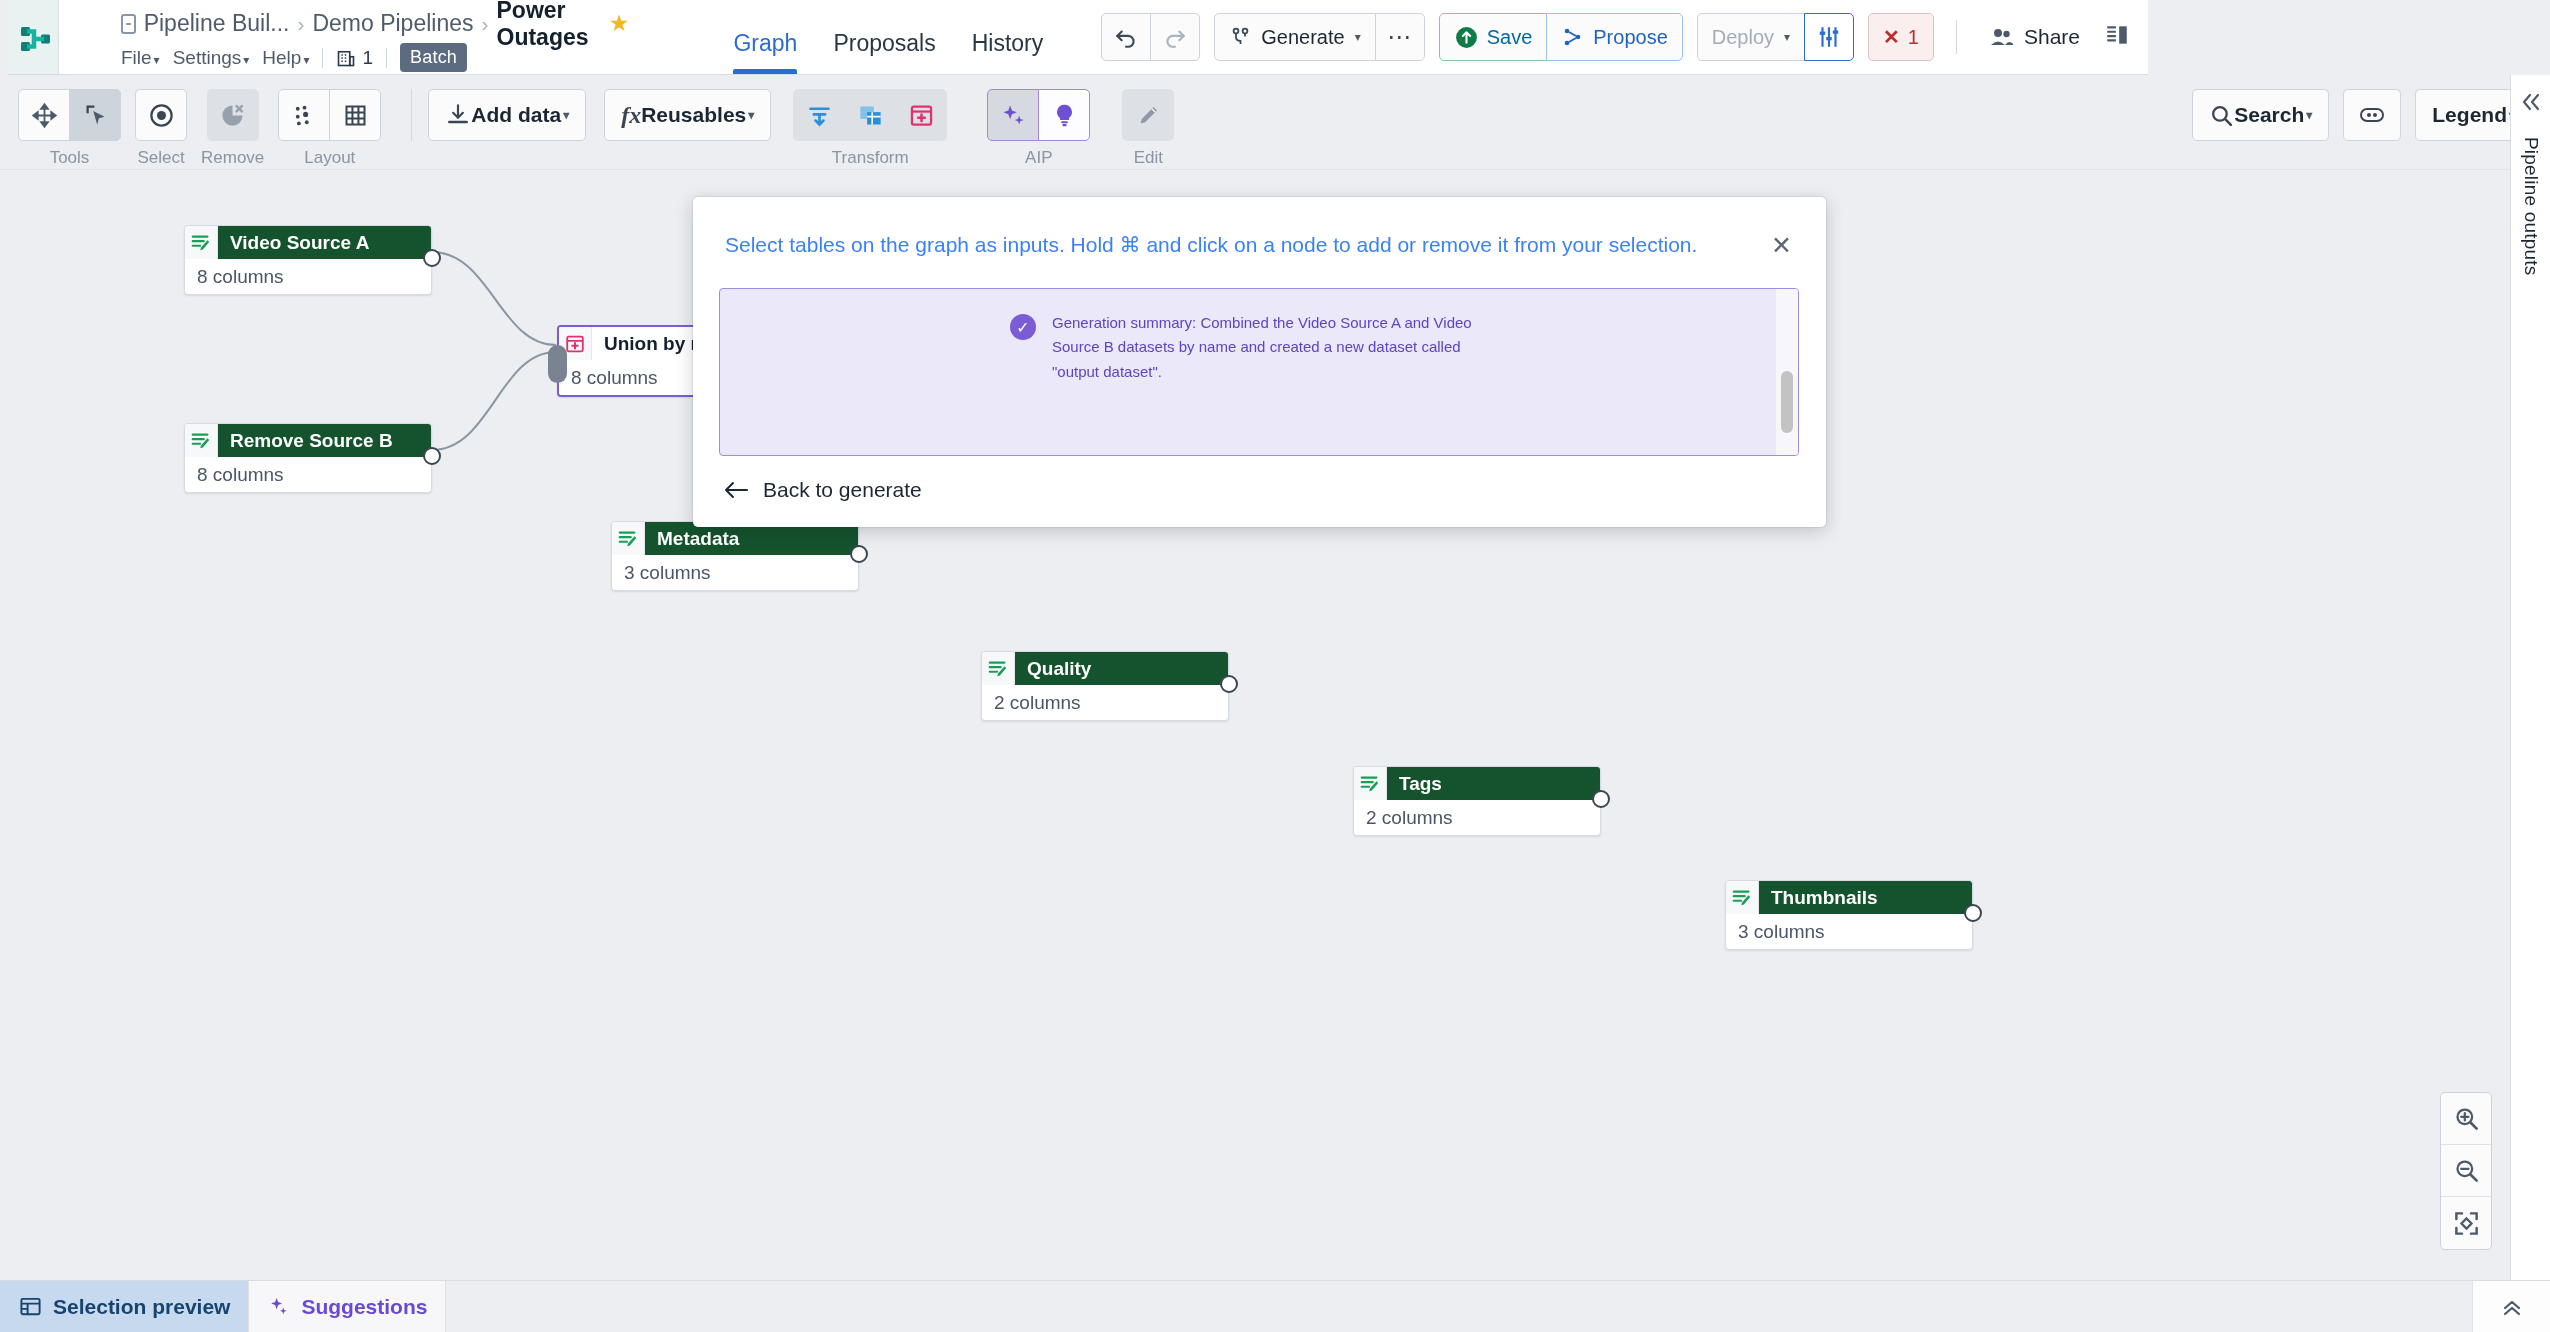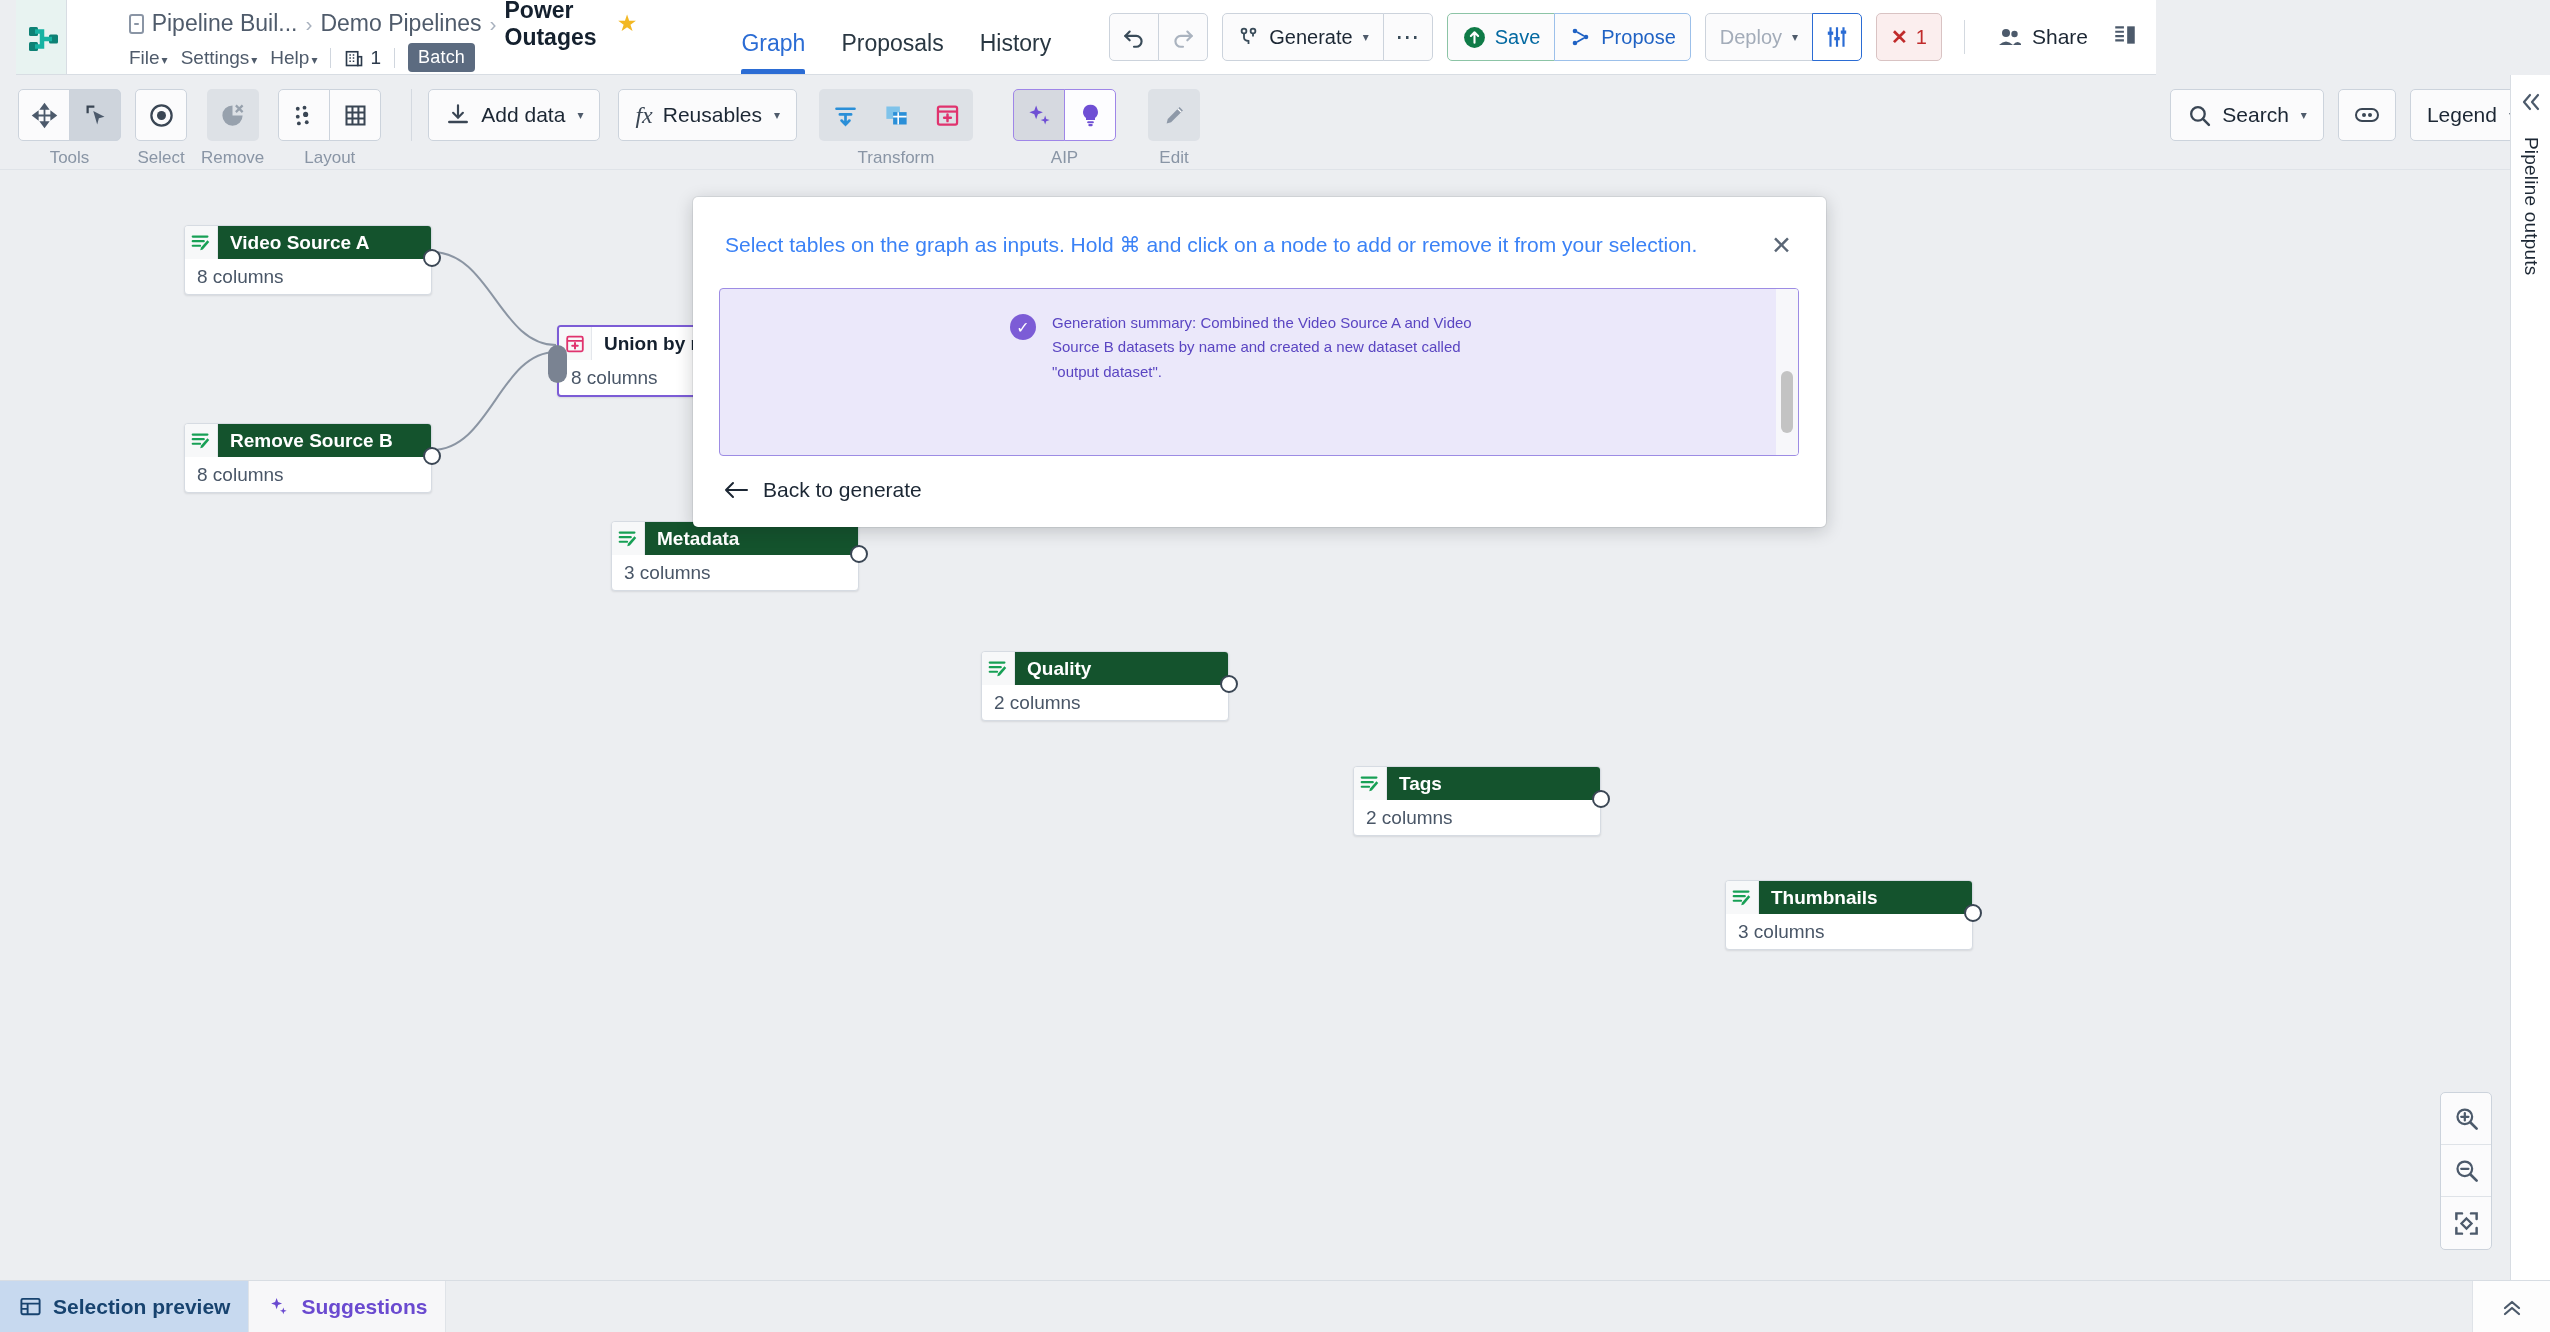--- a/index.html
+++ b/index.html
@@ -6,21 +6,21 @@
   html, body {
     width: 2550px; height: 1332px;
     font-family: "Liberation Sans", sans-serif;
     background: #eceef1;
     overflow: hidden;
   }
   .app { position: relative; width: 2550px; height: 1332px; background:#eceef1; }
 
   
   .header {
-    position:absolute; top:0; left:16px; width:2140px; height:75px;
+    position:absolute; top:0; left:8px; width:2140px; height:75px;
     background:#ffffff; border-bottom:1px solid #d8dde3;
     display:flex; align-items:stretch;gap:44px;
   }
   .logo-cell {
     width:76px; height:74px; background:#e8f3f1;
     border-right:1px solid #d8dde3;
     display:flex; align-items:center; justify-content:center;
   }
   .hdr-left { padding:6px 0 0 18px; display:flex; flex-direction:column; justify-content:center; }
   .breadcrumb { display:flex; align-items:center; gap:8px; height:34px; }
@@ -84,23 +84,23 @@
   }
   .tgroup-row .tbtn:first-child { border-radius:5px 0 0 5px; margin-left:0; }
   .tgroup-row .tbtn:last-child { border-radius:0 5px 5px 0; }
   .tgroup-row .tbtn.only { border-radius:5px; }
   .tbtn.sel { background:#ced4dc; }
   .tbtn.flat { background:#dde1e6; border-color:transparent; }
   .tbtn.dis { background:#dde1e6; border-color:transparent; }
   .tlabel { font-size:17px; color:#8995a5; margin-top:7px; }
   .tb-sep { width:1px; height:52px; background:#d4d9e0; margin:0 16px; }
   .tb-plain {
-    height:52px; display:inline-flex; align-items:center; gap:10px;
+    height:52px; display:inline-flex; align-items:center; 
     border:1px solid #ccd3dc; background:#fbfbfc; border-radius:5px;
-    font-size:21px; color:#1c2734; padding:0 16px; cursor:pointer;
+    font-size:21px; color:#1c2734; padding:0 16px; cursor:pointer;font-weight:bold;
   }
   .aip-grp .tbtn { border-color:#9f86e8; }
   .aip-grp .tbtn:first-child { background:#d6d9e0; }
   .aip-grp .tbtn:last-child { background:#fdfdff; }
   .tb-right { margin-left:auto; display:flex; gap:14px; }
 
   
   .canvas { position:absolute; top:170px; left:0; width:2510px; height:1122px; background:#eceef1; overflow:hidden; }
   .edges { position:absolute; inset:0; }
 

